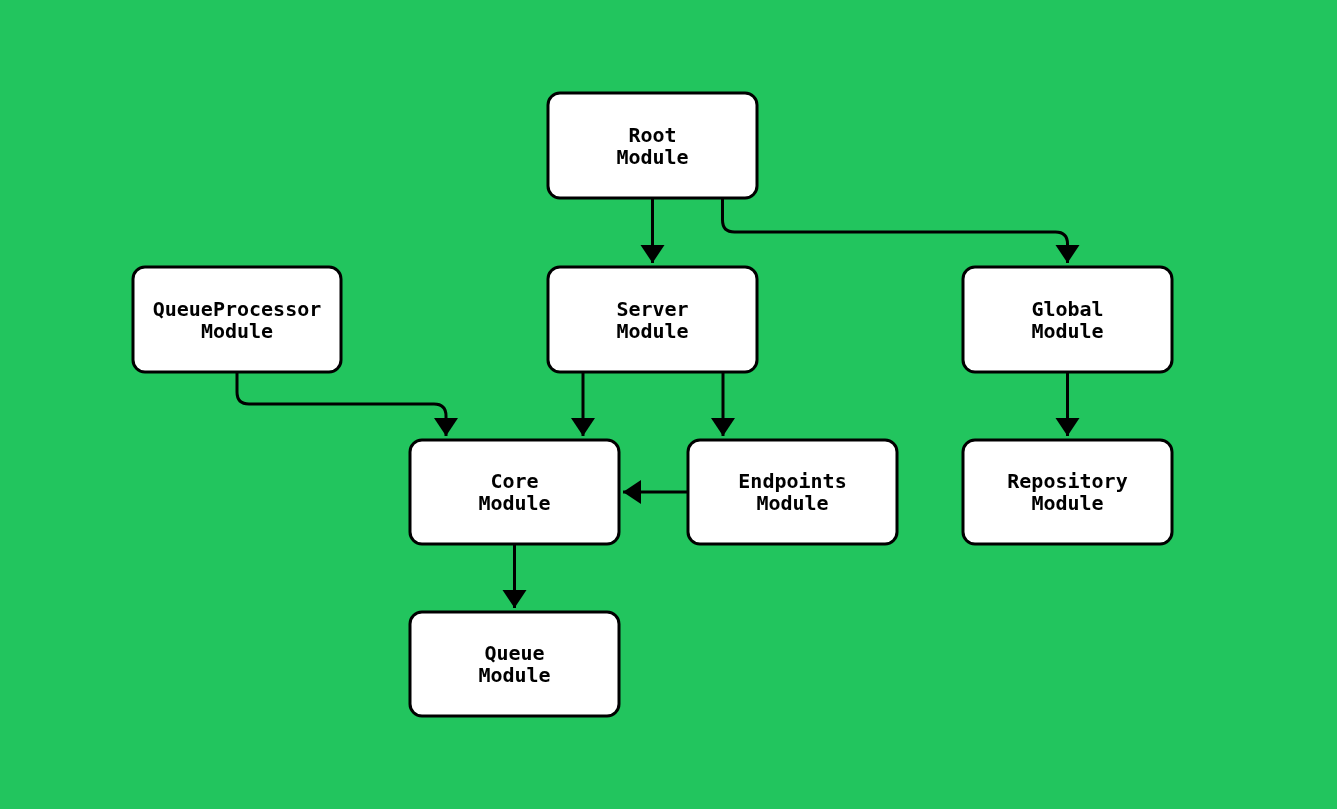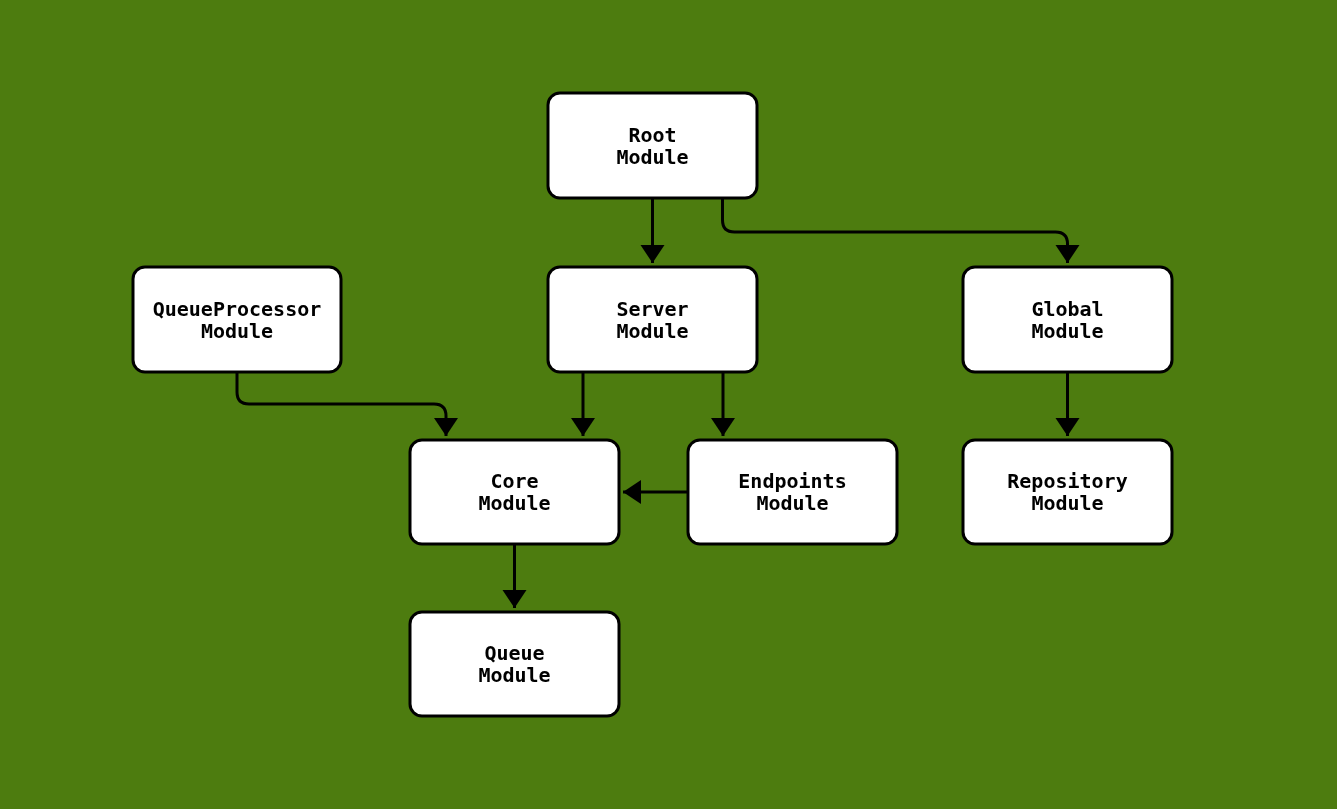--- a/index.html
+++ b/index.html
@@ -7,21 +7,21 @@
     padding: 0;
     background: #ffffff;
     width: 1337px;
     height: 809px;
     overflow: hidden;
   }
   .canvas-wrap {
     position: relative;
     width: 1337px;
     height: 809px;
-    background: #4d7c0f;
+    background: #22c55e;
   }
   svg { display: block; }
   .node-rect {
     fill: #ffffff;
     stroke: #000000;
     stroke-width: 3;
   }
   .edge {
     fill: none;
     stroke: #000000;

